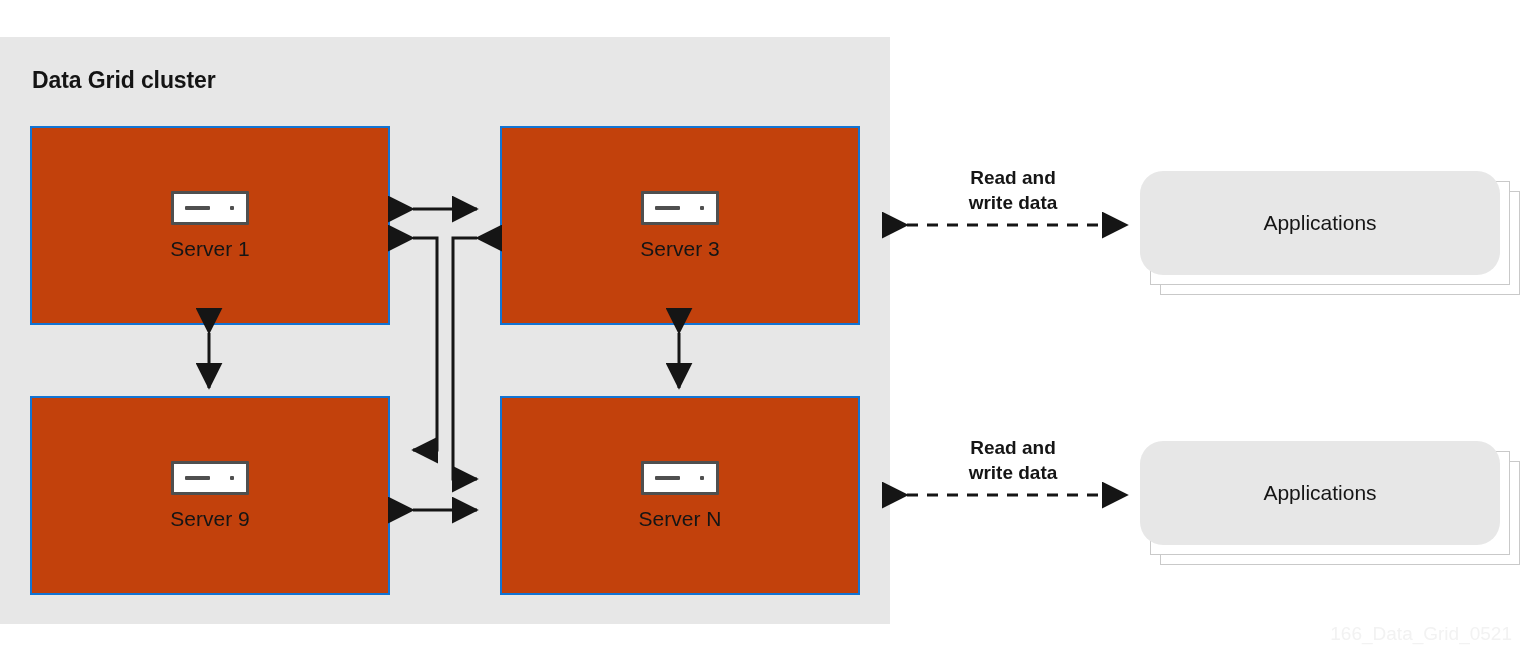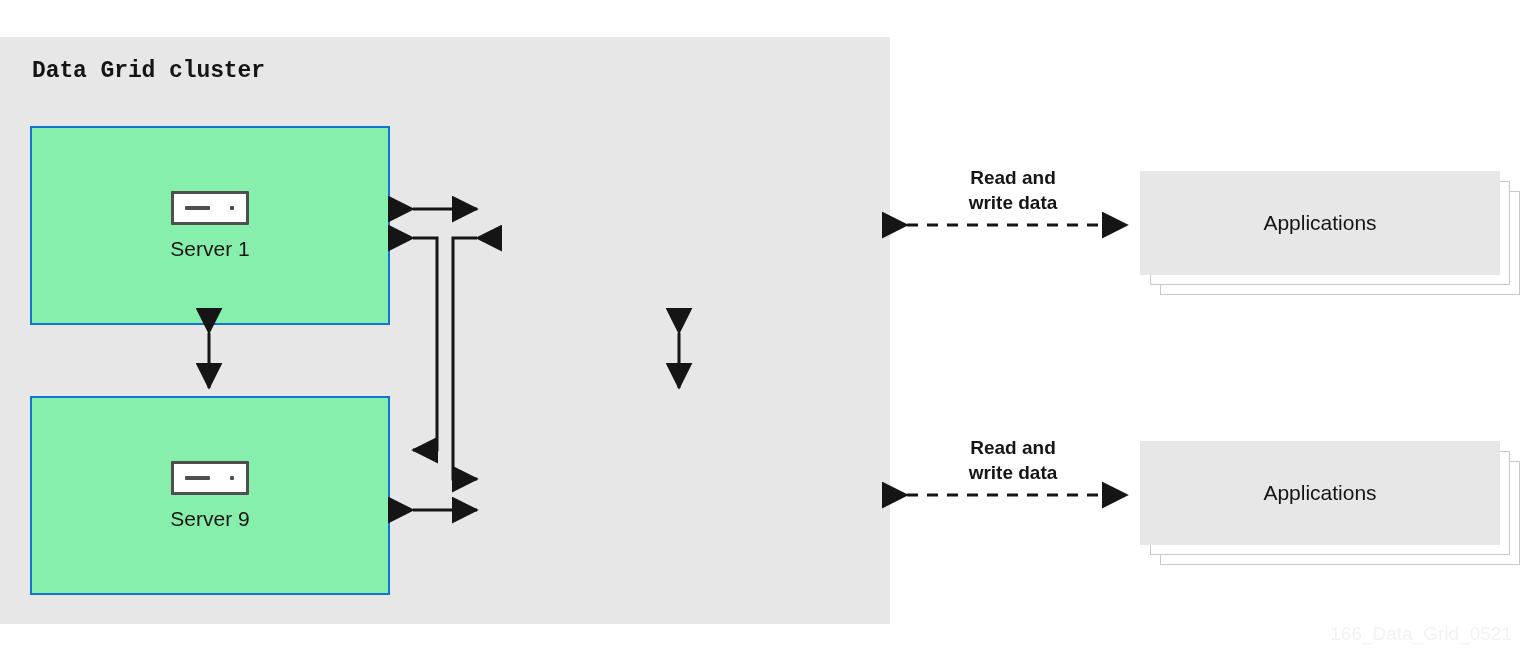--- a/index.html
+++ b/index.html
@@ -24,33 +24,32 @@
     position: absolute;
     left: 0;
     top: 37px;
     width: 890px;
     height: 587px;
     background: #e7e7e7;
   }
   .cluster-title {
     position: absolute;
     left: 32px;
-    top: 21px;
+    top: 30px;
     font-size: 23px;
     font-weight: bold;
     color: #141414;
     letter-spacing: -0.1px;
     white-space: nowrap;
-    font-family: Liberation Mono, monospace;
   }
 
   
   .server-box {
     position: absolute;
-    background: #86efac;
+    background: #c2410c;
     border: 2px solid #1274d4;
     box-sizing: border-box;
     display: flex;
     flex-direction: column;
     align-items: center;
     justify-content: center;
   }
   .server-box.s1 { left: 30px;  top: 126px; width: 360px; height: 199px; }
   .server-box.s3 { left: 500px; top: 126px; width: 360px; height: 199px; }
   .server-box.s2 { left: 30px;  top: 396px; width: 360px; height: 199px; }
@@ -126,20 +125,21 @@
     background: #ffffff;
     border: 1px solid #c9c9c9;
   }
   .app-card.front {
     left: 0; top: 0;
     width: 360px; height: 104px;
     background: #e7e7e7;
     display: flex;
     align-items: center;
     justify-content: center;
+    border-radius: 23px;
   }
   .app-label {
     font-size: 21px;
     color: #151515;
     white-space: nowrap;
   }
 
   
   .link-label {
     position: absolute;
@@ -173,29 +173,43 @@
   </div>
 
   <div class="server-box s1">
     <div class="server-icon">
       <span class="bar"></span>
       <span class="led"></span>
     </div>
     <div class="server-label">Server 1</div>
   </div>
 
+  <div class="server-box s3">
+    <div class="server-icon">
+      <span class="bar"></span>
+      <span class="led"></span>
+    </div>
+    <div class="server-label">Server 3</div>
+  </div>
 
   <div class="server-box s2">
     <div class="server-icon">
       <span class="bar"></span>
       <span class="led"></span>
     </div>
     <div class="server-label">Server 9</div>
   </div>
 
+  <div class="server-box sn">
+    <div class="server-icon">
+      <span class="bar"></span>
+      <span class="led"></span>
+    </div>
+    <div class="server-label">Server N</div>
+  </div>
 
   <svg class="arrow-layer" viewBox="0 0 1520 659">
     <defs>
       <marker id="ah-r" markerWidth="9" markerHeight="9" refX="8.4" refY="4.5" orient="auto" markerUnits="strokeWidth">
         <path d="M0,0 L9,4.5 L0,9 z" fill="#151515"></path>
       </marker>
       <marker id="ah-l" markerWidth="9" markerHeight="9" refX="8.4" refY="4.5" orient="auto" markerUnits="strokeWidth">
         <path d="M0,0 L9,4.5 L0,9 z" fill="#151515"></path>
       </marker>
     </defs>

